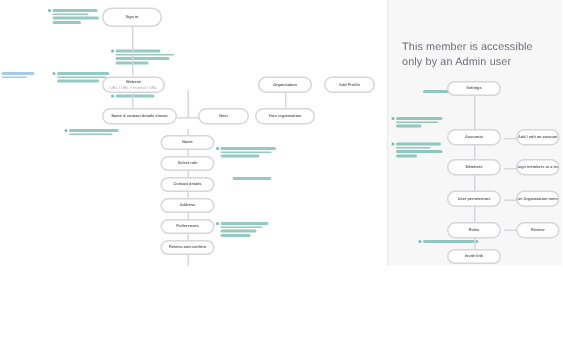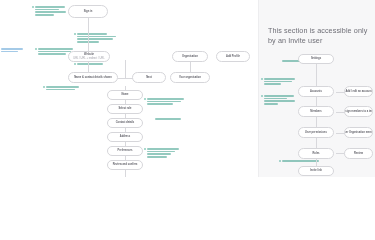--- a/index.html
+++ b/index.html
@@ -60,21 +60,21 @@
     position:absolute;width:2px;height:2px;border-radius:50%;
     border:0.5px solid #6fbfae;background:#ffffff;box-sizing:border-box;
   }
 </style>
 </head>
 <body>
 
 <div id="canvas">
 
   <div class="panel"></div>
-  <div class="panel-heading">This section is accessible only by an Invite user</div>
+  <div class="panel-heading">This member is accessible only by an Admin user</div>
 
   <div class="anno blue" style="left:1px;top:48px;width:24px;">
     <div class="bar" style="width:22px;"></div>
     <div class="bar" style="width:17px;"></div>
   </div>
 
   <div class="anno" style="left:35px;top:6px;width:32px;">
     <div class="bar" style="width:30px;"></div>
     <div class="bar" style="width:24px;"></div>
     <div class="bar" style="width:31px;"></div>

